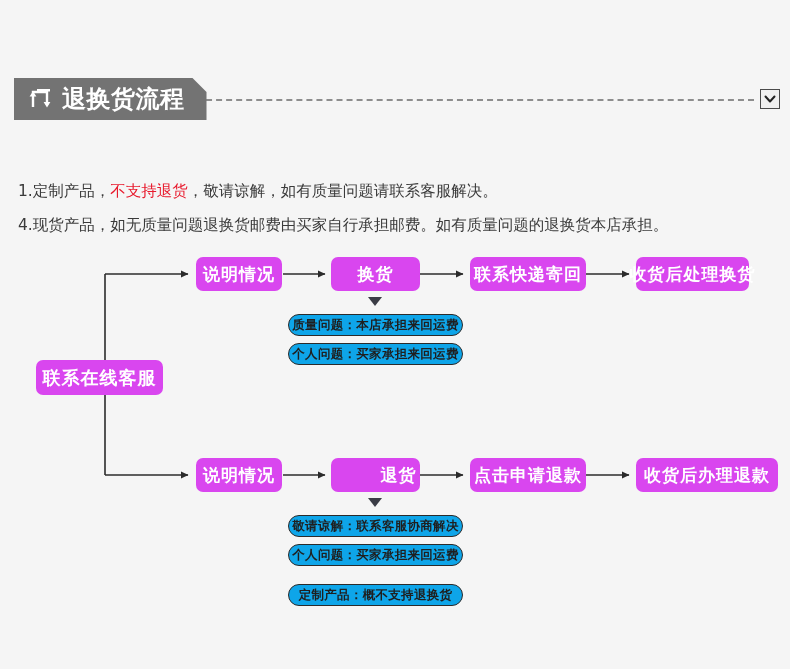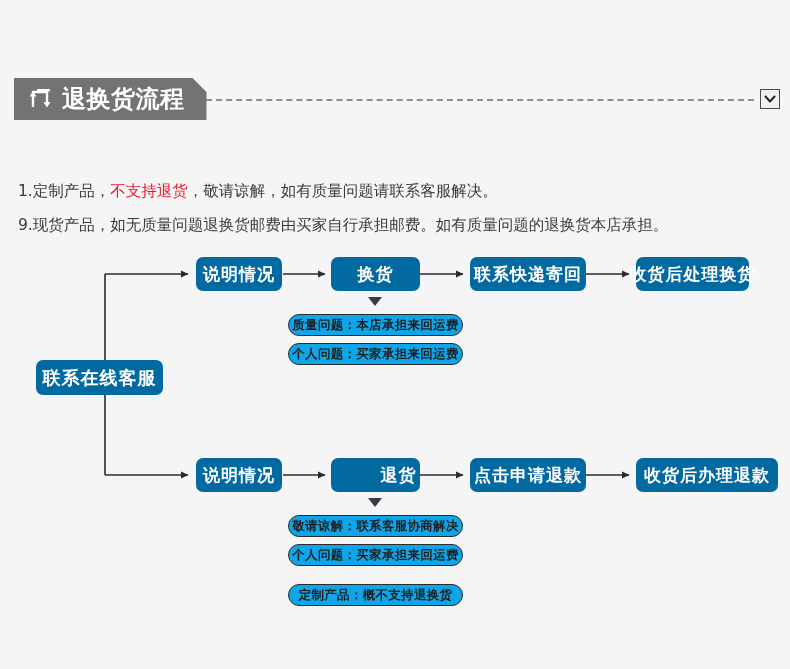--- a/index.html
+++ b/index.html
@@ -102,21 +102,21 @@
   .flow svg.lines {
     position: absolute;
     left: 0;
     top: 0;
     width: 790px;
     height: 669px;
     pointer-events: none;
   }
   .node {
     position: absolute;
-    background: #0369a1;
+    background: #d946ef;
     color: #ffffff;
     border-radius: 7px;
     font-size: 17px;
     font-weight: bold;
     display: flex;
     align-items: center;
     justify-content: center;
     box-sizing: border-box;
     white-space: nowrap;
     letter-spacing: 1px;
@@ -166,21 +166,21 @@
 
   <div class="dropdown-box">
     <svg width="12" height="10" viewBox="0 0 12 10">
       <path d="M1.5 2.5 L6 7.5 L10.5 2.5" stroke="#222" stroke-width="2" fill="none" stroke-linecap="round" stroke-linejoin="round"></path>
     </svg>
   </div>
 </div>
 
 <div class="policy">
   <div class="policy-line"><span>1.定制产品，</span><span class="hl">不支持退货</span><span>，敬请谅解，如有质量问题请联系客服解决。</span></div>
-  <div class="policy-line">9.现货产品，如无质量问题退换货邮费由买家自行承担邮费。如有质量问题的退换货本店承担。</div>
+  <div class="policy-line">4.现货产品，如无质量问题退换货邮费由买家自行承担邮费。如有质量问题的退换货本店承担。</div>
 </div>
 
 <div class="flow">
 
   <svg class="lines" viewBox="0 0 790 669">
     <defs>
       <marker id="arrow" markerWidth="8" markerHeight="8" refX="7" refY="4" orient="auto" markerUnits="userSpaceOnUse">
         <path d="M0,0.6 L7.5,4 L0,7.4 Z" fill="#2b2b2b"></path>
       </marker>
     </defs>

